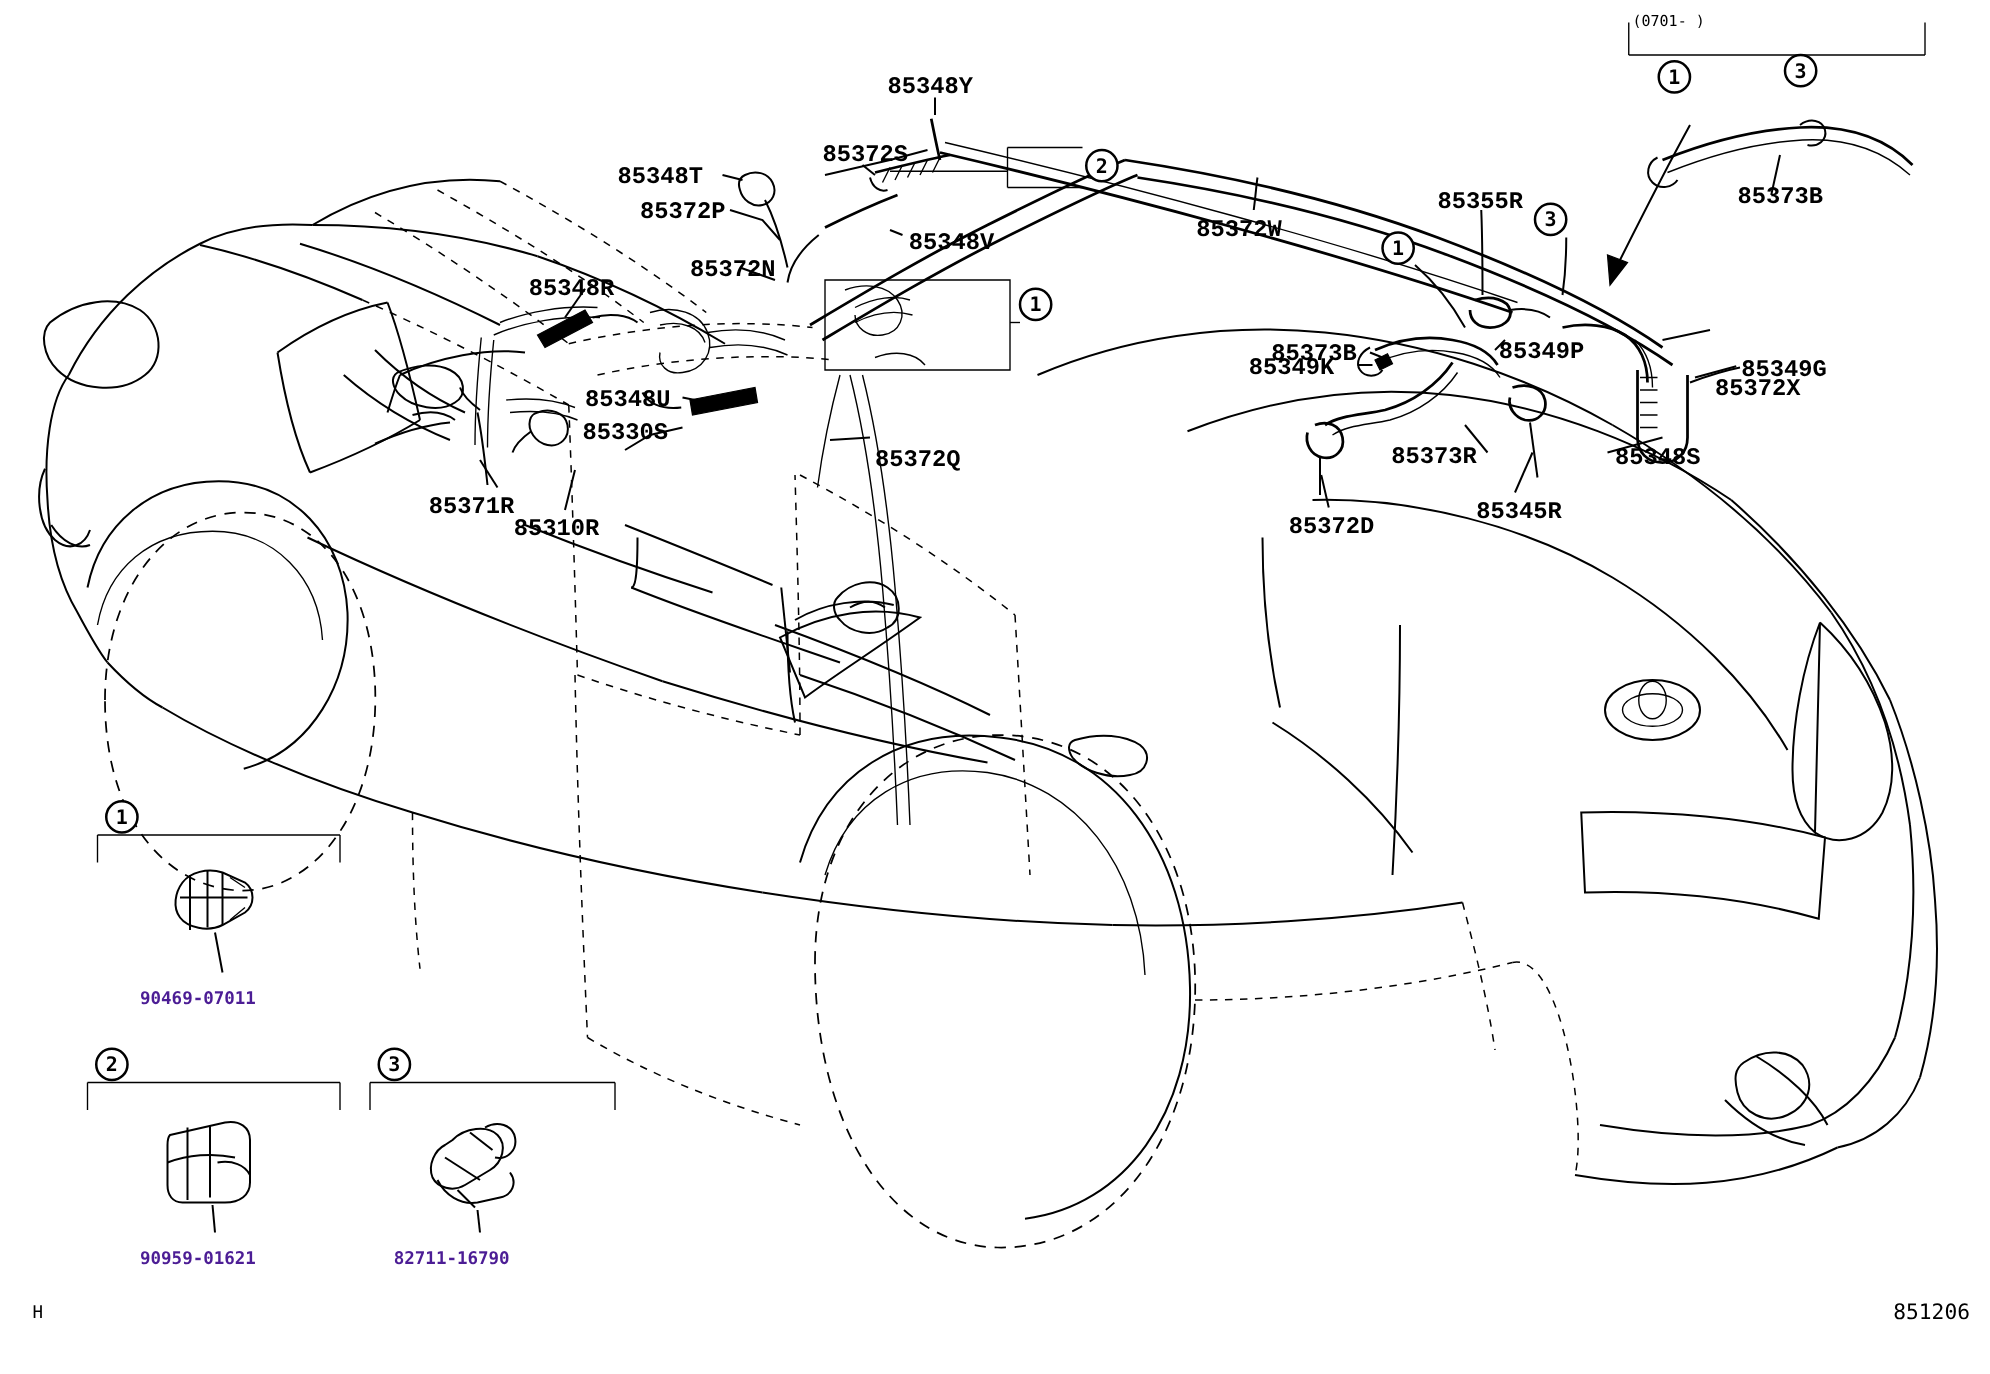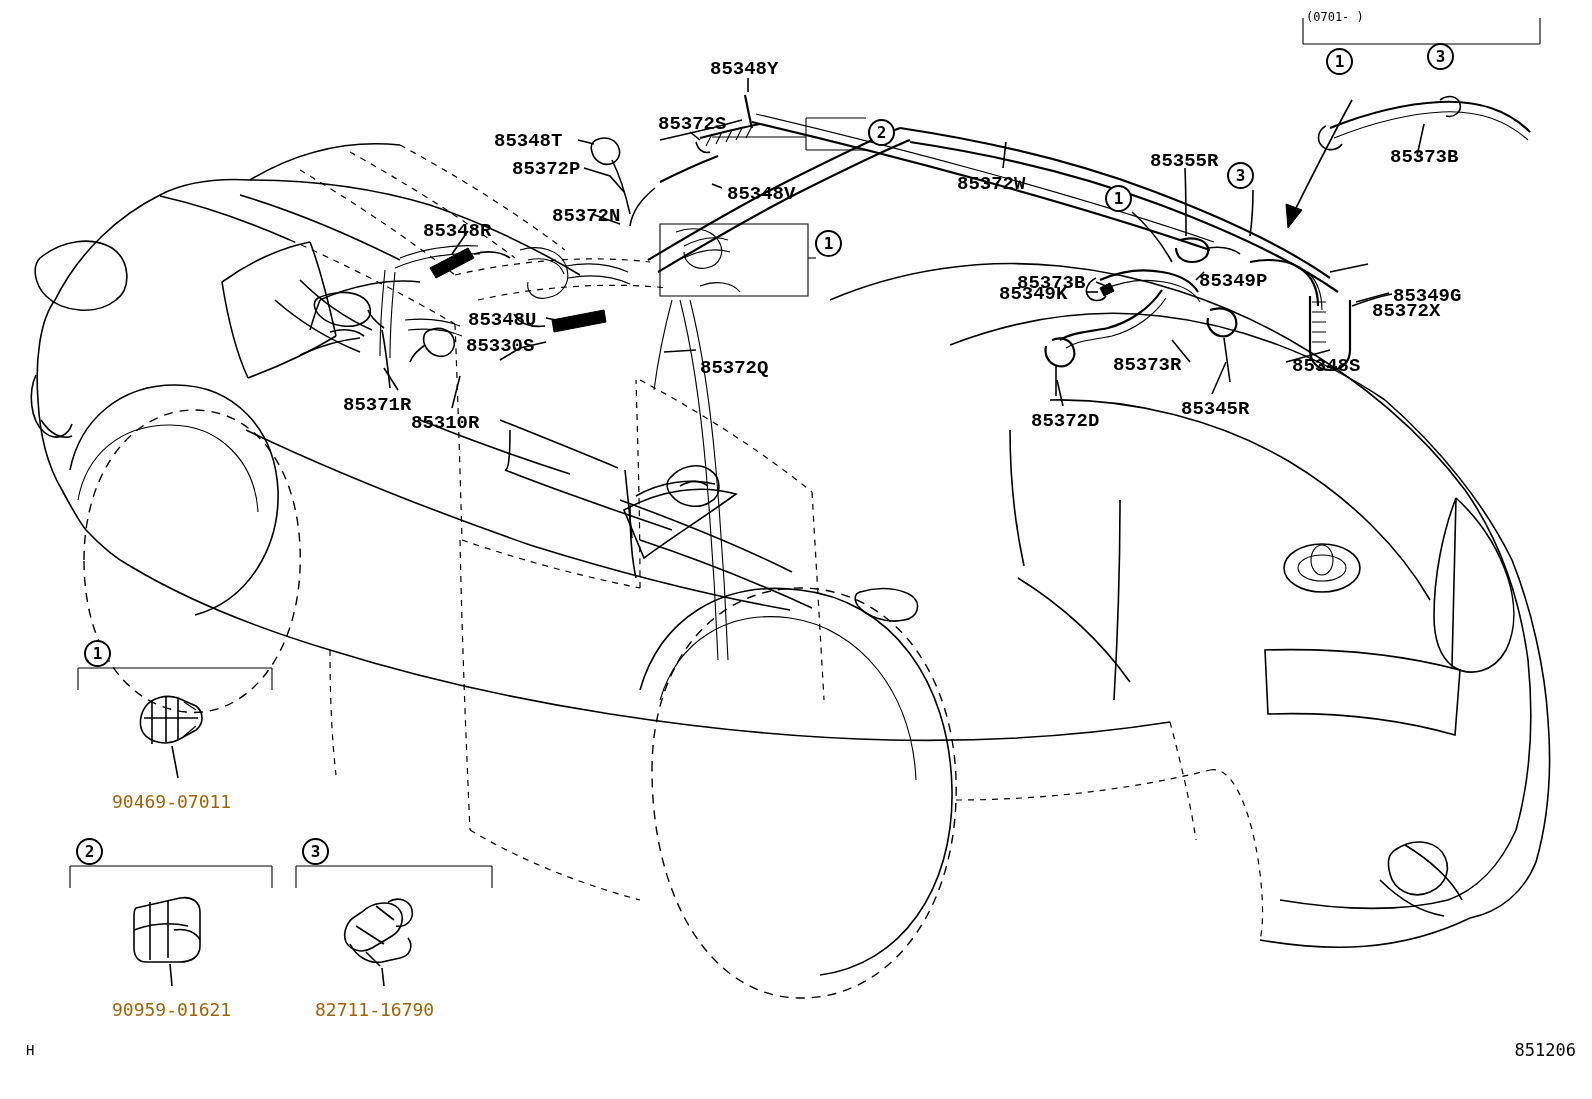--- a/index.html
+++ b/index.html
@@ -28,23 +28,23 @@
     position: absolute;
     font-family: "DejaVu Sans Mono", monospace;
     font-size: 12px;
     font-weight: normal;
     color: #000;
     white-space: nowrap;
   }
   .code-no {
     position: absolute;
     font-family: "DejaVu Sans Mono", monospace;
-    font-size: 18px;
-    font-weight: normal;
-    color: #a16207;
+    font-size: 14px;
+    font-weight: bold;
+    color: #4c1d95;
     white-space: nowrap;
   }
   .footer-left {
     position: absolute;
     left: 26px;
     top: 1042px;
     font-family: "DejaVu Sans Mono", monospace;
     font-size: 14px;
     color: #000;
   }

